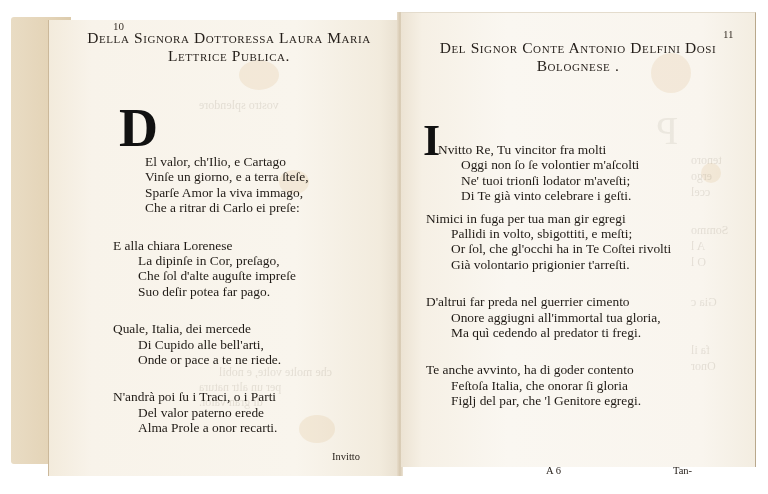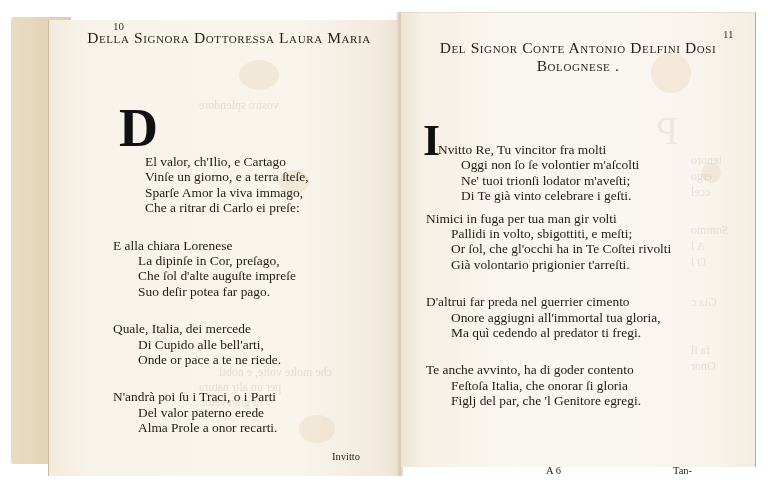--- a/index.html
+++ b/index.html
@@ -70,20 +70,21 @@
 
   <div class="ghost" style="left:150px;top:78px;">vostro splendore</div>
   <div class="ghost" style="left:170px;top:345px;">che molte volte, e nobil</div>
   <div class="ghost" style="left:150px;top:360px;">per un altr natura</div>
   <div class="ghost" style="left:150px;top:375px;">di gran valor.</div>
 
   <span class="page-num" style="left:64px;top:0px;">10</span>
 
   <div class="heading" style="left:30px;top:9px;width:300px;">
     <div>Della Signora Dottoressa Laura Maria</div>
+    <div>Lettrice Publica.</div>
   </div>
 
   <div class="drop-cap" style="left:70px;top:81px;font-size:54px;line-height:54px;">D</div>
 
   <div class="poem" style="left:64px;top:118px;">
     <div class="stanza">
       <div class="line" style="padding-left:32px;margin-top:16px;">El valor, ch'Ilio, e Cartago</div>
       <div class="line" style="padding-left:32px;">Vinſe un giorno, e a terra ſteſe,</div>
       <div class="line" style="padding-left:32px;">Sparſe Amor la viva immago,</div>
       <div class="line" style="padding-left:32px;">Che a ritrar di Carlo ei preſe:</div>
@@ -136,21 +137,21 @@
   <div class="drop-cap" style="left:22px;top:106px;font-size:44px;line-height:44px;letter-spacing:0;">I</div>
 
   <div class="poem" style="left:35px;top:129px;">
     <div class="stanza" style="margin-bottom:7px;">
       <div class="line" style="padding-left:2px;">Nvitto Re, Tu vincitor fra molti</div>
       <div class="line indent">Oggi non ſo ſe volontier m'aſcolti</div>
       <div class="line indent">Ne' tuoi trionſi lodator m'aveſti;</div>
       <div class="line indent">Di Te già vinto celebrare i geſti.</div>
     </div>
     <div class="stanza" style="margin-left:-10px;">
-      <div class="line">Nimici in fuga per tua man gir volti</div>
+      <div class="line">Nimici in fuga per tua man gir egregi</div>
       <div class="line indent">Pallidi in volto, sbigottiti, e meſti;</div>
       <div class="line indent">Or ſol, che gl'occhi ha in Te Coſtei rivolti</div>
       <div class="line indent">Già volontario prigionier t'arreſti.</div>
     </div>
     <div class="stanza" style="margin-left:-10px;">
       <div class="line">D'altrui far preda nel guerrier cimento</div>
       <div class="line indent">Onore aggiugni all'immortal tua gloria,</div>
       <div class="line indent">Ma quì cedendo al predator ti fregi.</div>
     </div>
     <div class="stanza" style="margin-left:-10px;">

